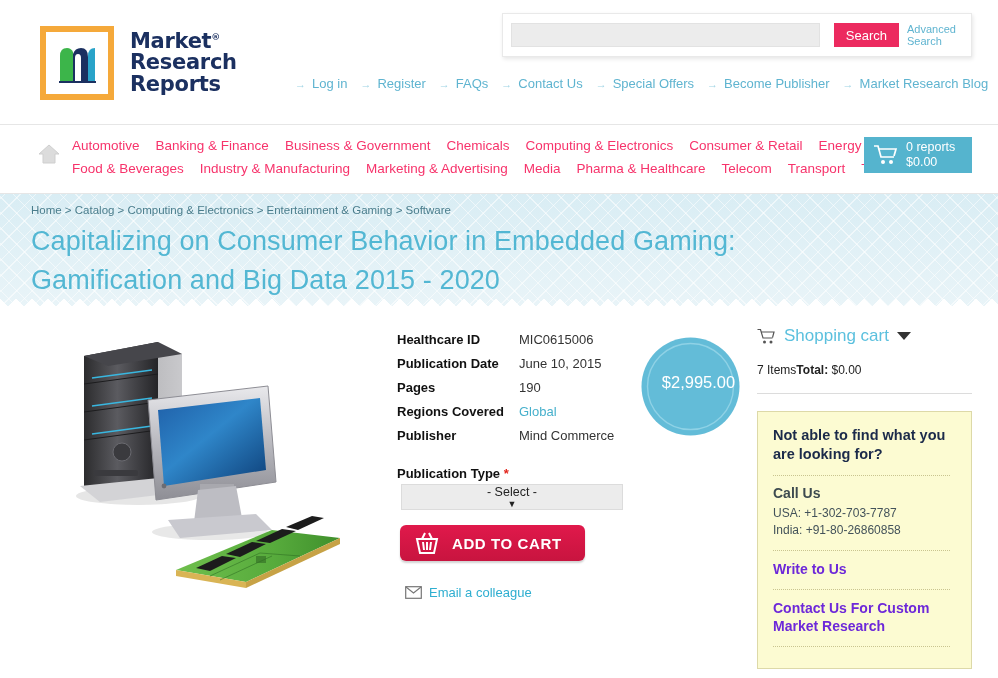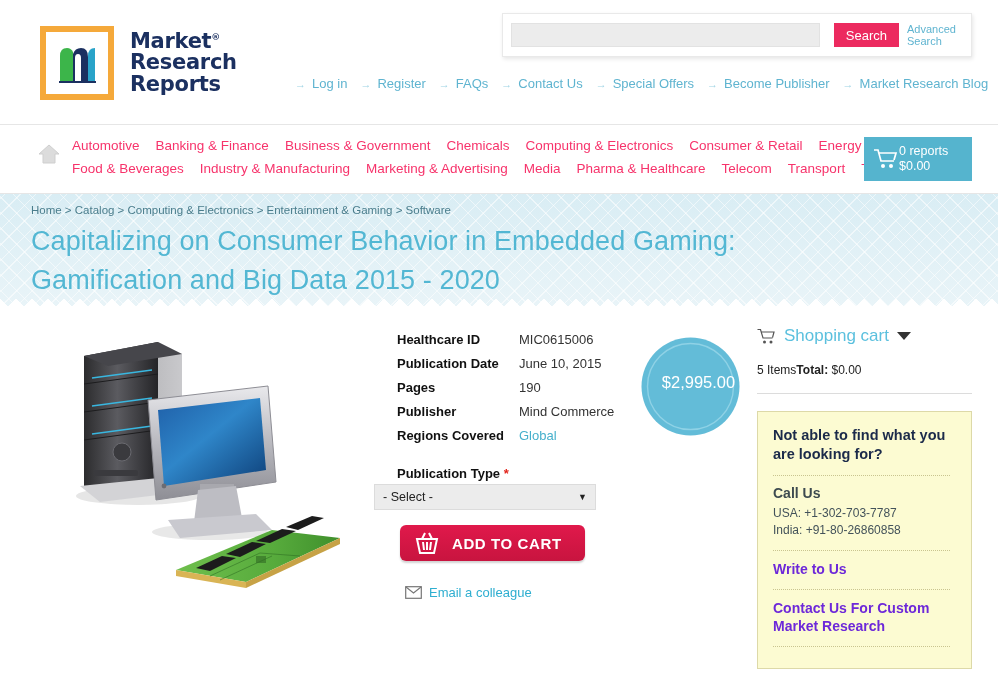--- a/index.html
+++ b/index.html
@@ -99,23 +99,23 @@
     display: flex; align-items: baseline;
     margin-bottom: 8px; gap: 16px;
     white-space: nowrap;
   }
   .nav-row a {
     color: #f7336b; text-decoration: none;
     font-size: 13.5px;
   }
   .cart-widget {
     position: absolute; right: 26px; top: 12px;
-    width: 108px; height: 44px;
+    width: 108px; height: 36px;
     background: #55b4ce; color: #fff;
-    display: flex; align-items: center; 
+    display: flex; align-items: center; gap: 7px;
     padding-left: 9px;
   }
   .cart-lines { font-size: 12.5px; line-height: 15px; }
 
   
   .banner {
     position: relative;
     height: 112px;
     background-color: #ddeef4;
     background-image:
@@ -155,26 +155,27 @@
   .detail-label { width: 122px; font-weight: bold; color: #111; }
   .detail-value { color: #333; }
   .detail-value.link { color: #46b0cc; cursor: pointer; }
 
   .pubtype-label {
     position: absolute; left: 397px; top: 160px;
     font-size: 13px; font-weight: bold; color: #111;
   }
   .req { color: #e2231a; font-size: 13px; }
   .select-box {
-    position: absolute; left: 374px; top: 178px;
+    position: absolute; left: 401px; top: 178px;
     width: 222px; height: 26px;
     background: #ececec; border: 1px solid #dcdcdc;
     display: flex; align-items: center; justify-content: space-between;
     padding: 0 8px; font-size: 12.5px; color: #222;
     cursor: pointer;
+    flex-direction: column;
   }
   .caret { font-size: 9px; color: #222; }
 
   .add-cart-btn {
     position: absolute; left: 400px; top: 219px;
     width: 185px; height: 36px;
     background: linear-gradient(180deg,#e0194b 0%, #c8143f 100%);
     border-radius: 6px;
     box-shadow: 0 2px 2px rgba(0,0,0,0.18);
     display: flex; align-items: center; gap: 12px;
@@ -417,26 +418,26 @@
       </div>
       <div class="detail-row">
         <div class="detail-label">Publication Date</div>
         <div class="detail-value">June 10, 2015</div>
       </div>
       <div class="detail-row">
         <div class="detail-label">Pages</div>
         <div class="detail-value">190</div>
       </div>
       <div class="detail-row">
+        <div class="detail-label">Regions Covered</div>
+        <div class="detail-value link">Global</div>
+      </div>
+      <div class="detail-row">
         <div class="detail-label">Publisher</div>
         <div class="detail-value">Mind Commerce</div>
-      </div>
-      <div class="detail-row">
-        <div class="detail-label">Regions Covered</div>
-        <div class="detail-value link">Global</div>
       </div>
     </div>
 
     <div style="position:absolute; left:641px; top:337px - 306px; top:31px; width:99px; height:99px;">
       <svg width="99" height="99" viewBox="0 0 99 99" aria-hidden="true" style="position:absolute;left:0;top:0;">
         <circle cx="49.5" cy="49.5" r="49" fill="#63bcd8"></circle>
         <circle cx="49.5" cy="49.5" r="43" fill="none" stroke="#8fd2e6" stroke-width="1.4"></circle>
       </svg>
       <div style="position:absolute; left:8px; top:36px; width:99px; text-align:center;
                   color:#fff; font-size:16.5px;">$2,995.00</div>
@@ -475,21 +476,21 @@
           <path d="M4.2 4 L17 4 L15.5 9.6" fill="none" stroke="#555" stroke-width="1.2"></path>
           <circle cx="7.5" cy="14" r="1.5" fill="#555"></circle>
           <circle cx="14" cy="14" r="1.5" fill="#555"></circle>
         </svg>
         <span>Shopping cart</span>
         <svg width="14" height="10" viewBox="0 0 14 10" aria-hidden="true">
           <polygon points="0,1 14,1 7,9" fill="#333"></polygon>
         </svg>
       </div>
       <div class="cart-totals">
-        <span>5 Items</span><b>Total:</b>
+        <span>7 Items</span><b>Total:</b>
         <span>$0.00</span>
       </div>
       <div class="hr"></div>
 
       <div class="help-box">
         <div class="help-title">Not able to find what you are looking for?</div>
         <div class="dotted"></div>
         <div class="help-sub">Call Us</div>
         <div class="help-line">USA: +1-302-703-7787</div>
         <div class="help-line">India: +91-80-26860858</div>

